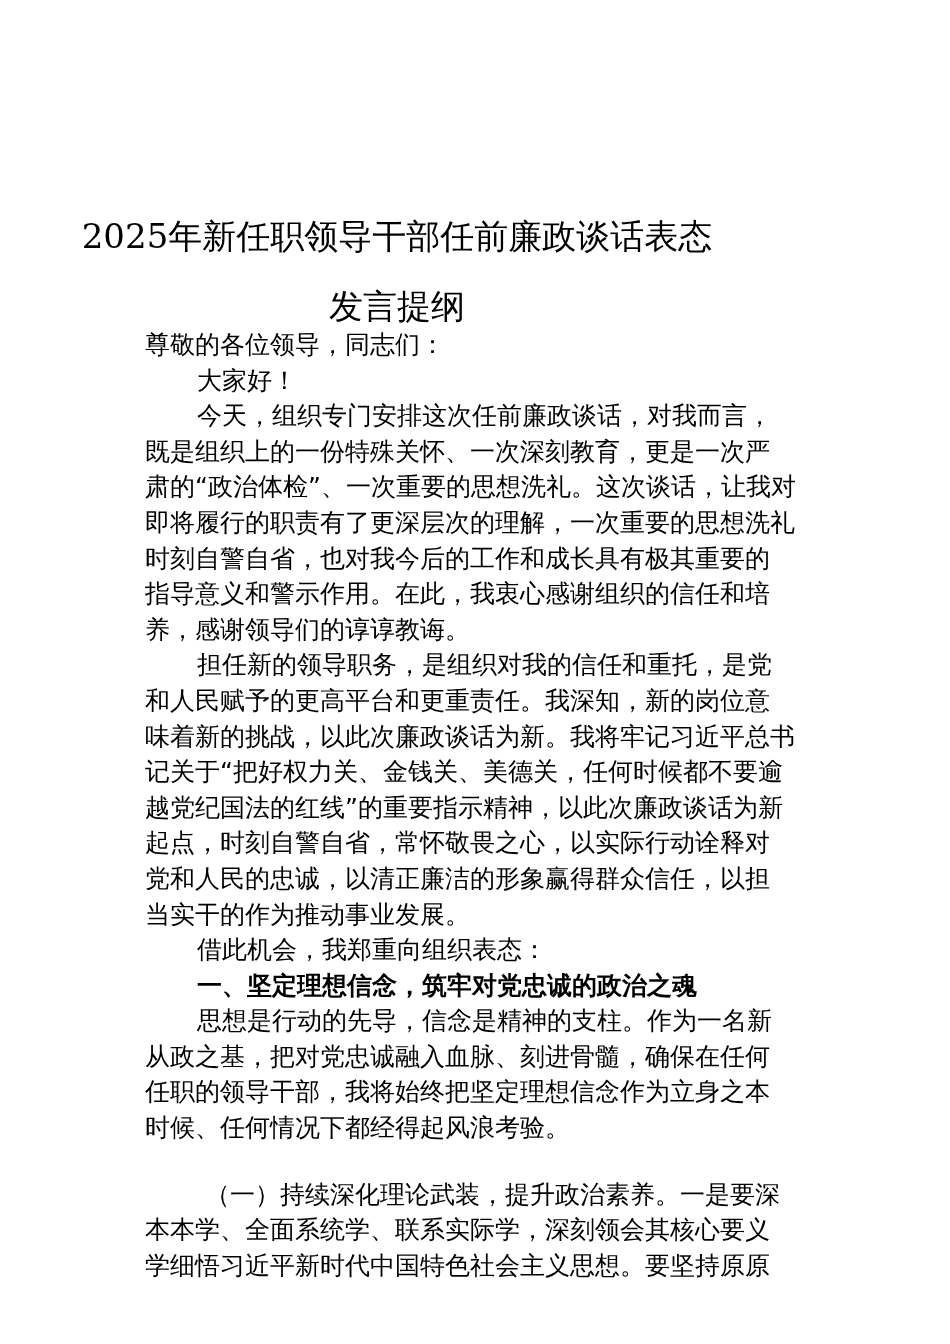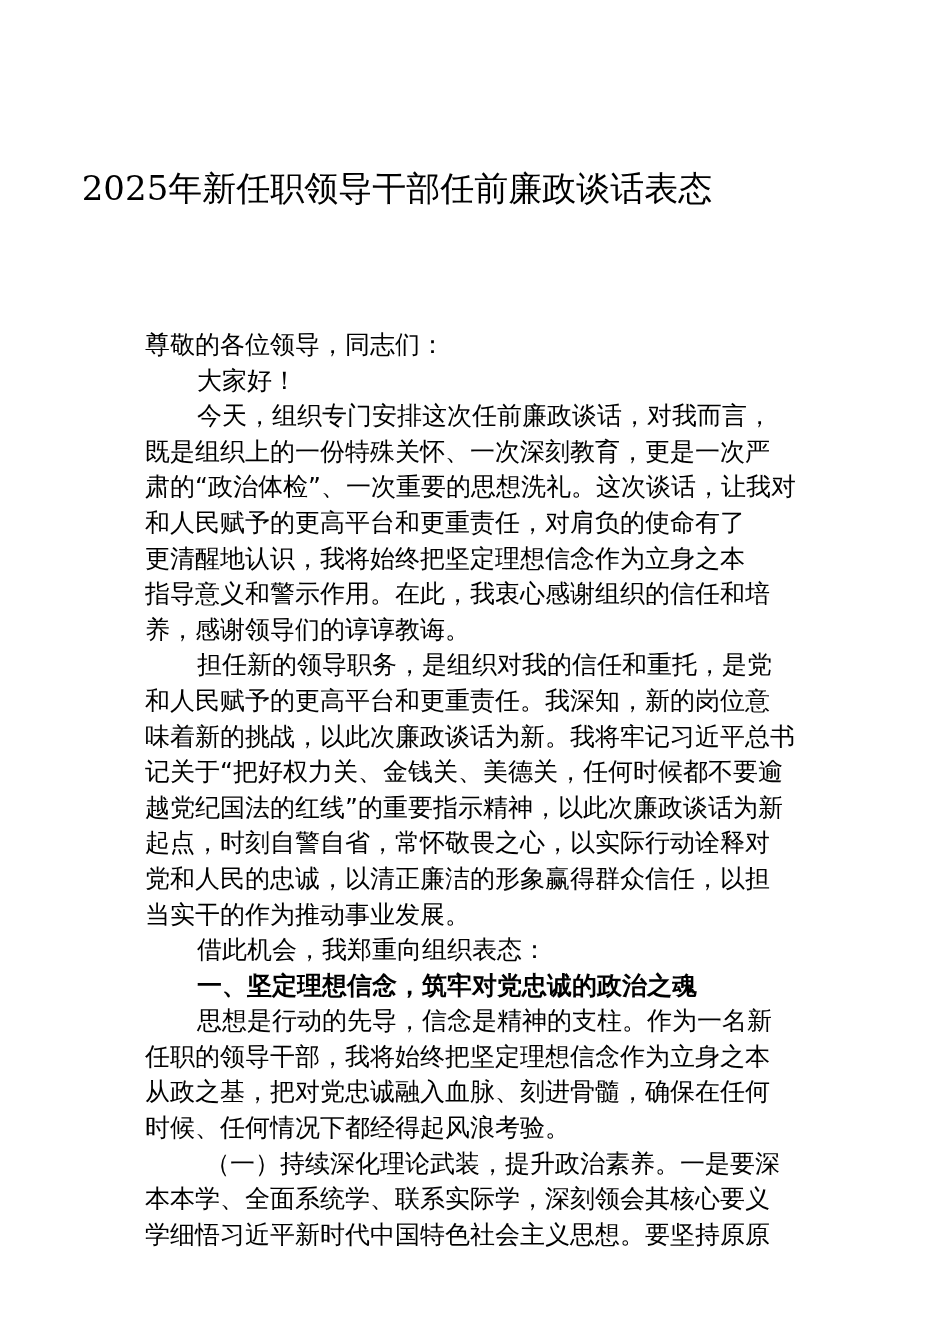--- a/index.html
+++ b/index.html
@@ -24,68 +24,70 @@
     .title {
       position: absolute;
       left: 0;
       width: 794px;
       text-align: center;
       font-family: "DejaVu Serif", "Liberation Serif", serif;
       font-size: 34px;
       letter-spacing: 0px;
       line-height: 40px;
       font-weight: normal;
+      margin-top: 48px;
     }
     .title-line-1 { top: 168px; }
     .title-line-2 { top: 238px; }
 
     .body-text {
       position: absolute;
       left: 145px;
       top: 327px;
       width: 665px;
       font-size: 25px;
       line-height: 35.6px;
     }
     .line {
       white-space: nowrap;
       height: 35.6px;
       overflow: visible;
     }
     .indent { padding-left: 52px; }
-    .indent-sub { padding-left: 60px; }
+    .indent-sub { padding-left: 60px; margin-top: 31px; }
     .heading-line { font-weight: bold; }
   </style>
 </head>
 <body>
 
 <div class="page">
   <div class="title title-line-1">2025年新任职领导干部任前廉政谈话表态</div>
+  <div class="title title-line-2">发言提纲</div>
 
   <div class="body-text">
     <div class="line">尊敬的各位领导，同志们：</div>
     <div class="line indent">大家好！</div>
     <div class="line indent">今天，组织专门安排这次任前廉政谈话，对我而言，</div>
     <div class="line">既是组织上的一份特殊关怀、一次深刻教育，更是一次严</div>
     <div class="line">肃的“政治体检”、一次重要的思想洗礼。这次谈话，让我对</div>
-    <div class="line">和人民赋予的更高平台和更重责任，对肩负的使命有了</div>
-    <div class="line">更清醒地认识，我将始终把坚定理想信念作为立身之本</div>
+    <div class="line">即将履行的职责有了更深层次的理解，一次重要的思想洗礼</div>
+    <div class="line">时刻自警自省，也对我今后的工作和成长具有极其重要的</div>
     <div class="line">指导意义和警示作用。在此，我衷心感谢组织的信任和培</div>
     <div class="line">养，感谢领导们的谆谆教诲。</div>
     <div class="line indent">担任新的领导职务，是组织对我的信任和重托，是党</div>
     <div class="line">和人民赋予的更高平台和更重责任。我深知，新的岗位意</div>
     <div class="line">味着新的挑战，以此次廉政谈话为新。我将牢记习近平总书</div>
     <div class="line">记关于“把好权力关、金钱关、美德关，任何时候都不要逾</div>
     <div class="line">越党纪国法的红线”的重要指示精神，以此次廉政谈话为新</div>
     <div class="line">起点，时刻自警自省，常怀敬畏之心，以实际行动诠释对</div>
     <div class="line">党和人民的忠诚，以清正廉洁的形象赢得群众信任，以担</div>
     <div class="line">当实干的作为推动事业发展。</div>
     <div class="line indent">借此机会，我郑重向组织表态：</div>
     <div class="line indent heading-line">一、坚定理想信念，筑牢对党忠诚的政治之魂</div>
     <div class="line indent">思想是行动的先导，信念是精神的支柱。作为一名新</div>
+    <div class="line">从政之基，把对党忠诚融入血脉、刻进骨髓，确保在任何</div>
     <div class="line">任职的领导干部，我将始终把坚定理想信念作为立身之本</div>
-    <div class="line">从政之基，把对党忠诚融入血脉、刻进骨髓，确保在任何</div>
     <div class="line">时候、任何情况下都经得起风浪考验。</div>
     <div class="line indent-sub">（一）持续深化理论武装，提升政治素养。一是要深</div>
     <div class="line">本本学、全面系统学、联系实际学，深刻领会其核心要义</div>
     <div class="line">学细悟习近平新时代中国特色社会主义思想。要坚持原原</div>
   </div>
 </div>
 
 </body></html>

